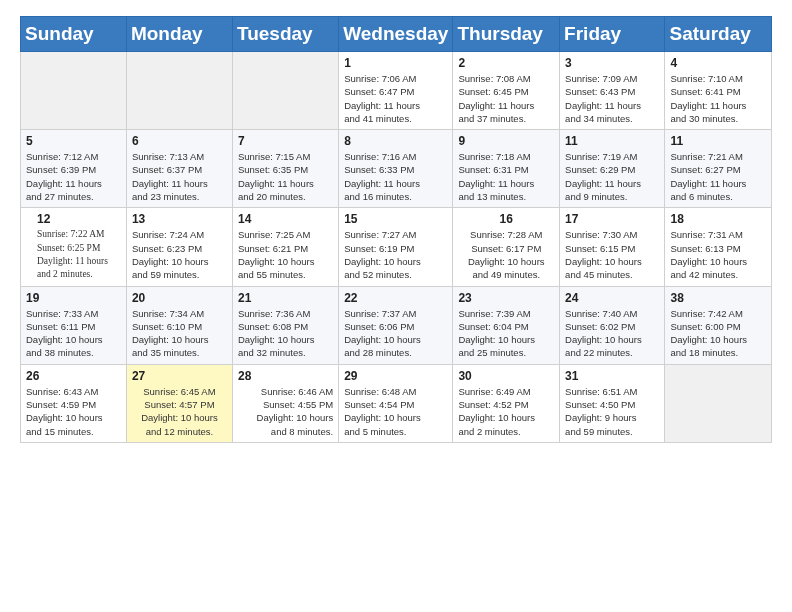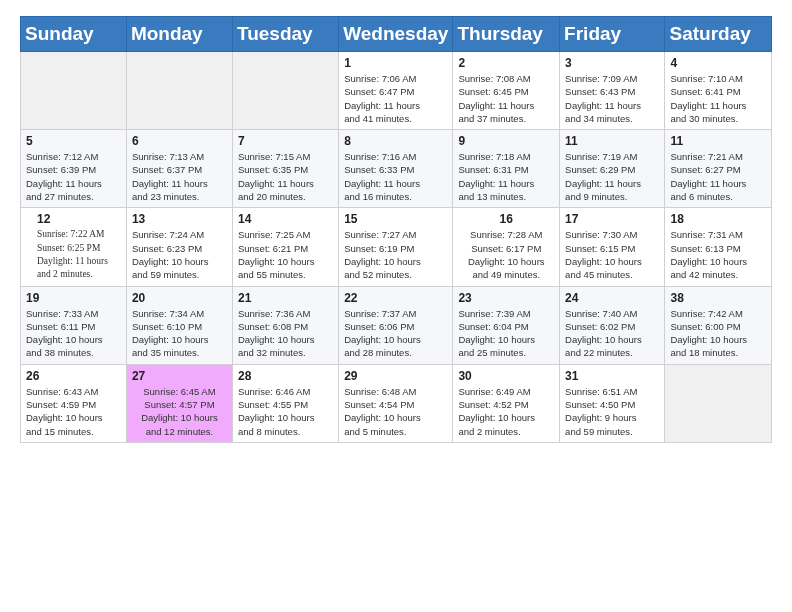--- a/index.html
+++ b/index.html
@@ -297,30 +297,30 @@
           </td>
         </tr>
         <tr>
           <td style="background: rgb(255, 255, 255);">
             <span class="day-num">26</span>
             <div class="day-info" style="white-space: pre-line;">Sunrise: 6:43 AM
 Sunset: 4:59 PM
 Daylight: 10 hours
 and 15 minutes.</div>
           </td>
-          <td style="background: #f0abfc;">
+          <td style="background: #fef9c3;">
             <span class="day-num">27</span>
             <div class="day-info" style="white-space: pre-line; text-align: center;">Sunrise: 6:45 AM
 Sunset: 4:57 PM
 Daylight: 10 hours
 and 12 minutes.</div>
           </td>
           <td style="background: rgb(255, 255, 255);">
             <span class="day-num">28</span>
-            <div class="day-info" style="white-space: pre-line;">Sunrise: 6:46 AM
+            <div class="day-info" style="white-space: pre-line; text-align: right;">Sunrise: 6:46 AM
 Sunset: 4:55 PM
 Daylight: 10 hours
 and 8 minutes.</div>
           </td>
           <td style="background: rgb(255, 255, 255);">
             <span class="day-num">29</span>
             <div class="day-info" style="white-space: pre-line;">Sunrise: 6:48 AM
 Sunset: 4:54 PM
 Daylight: 10 hours
 and 5 minutes.</div>

